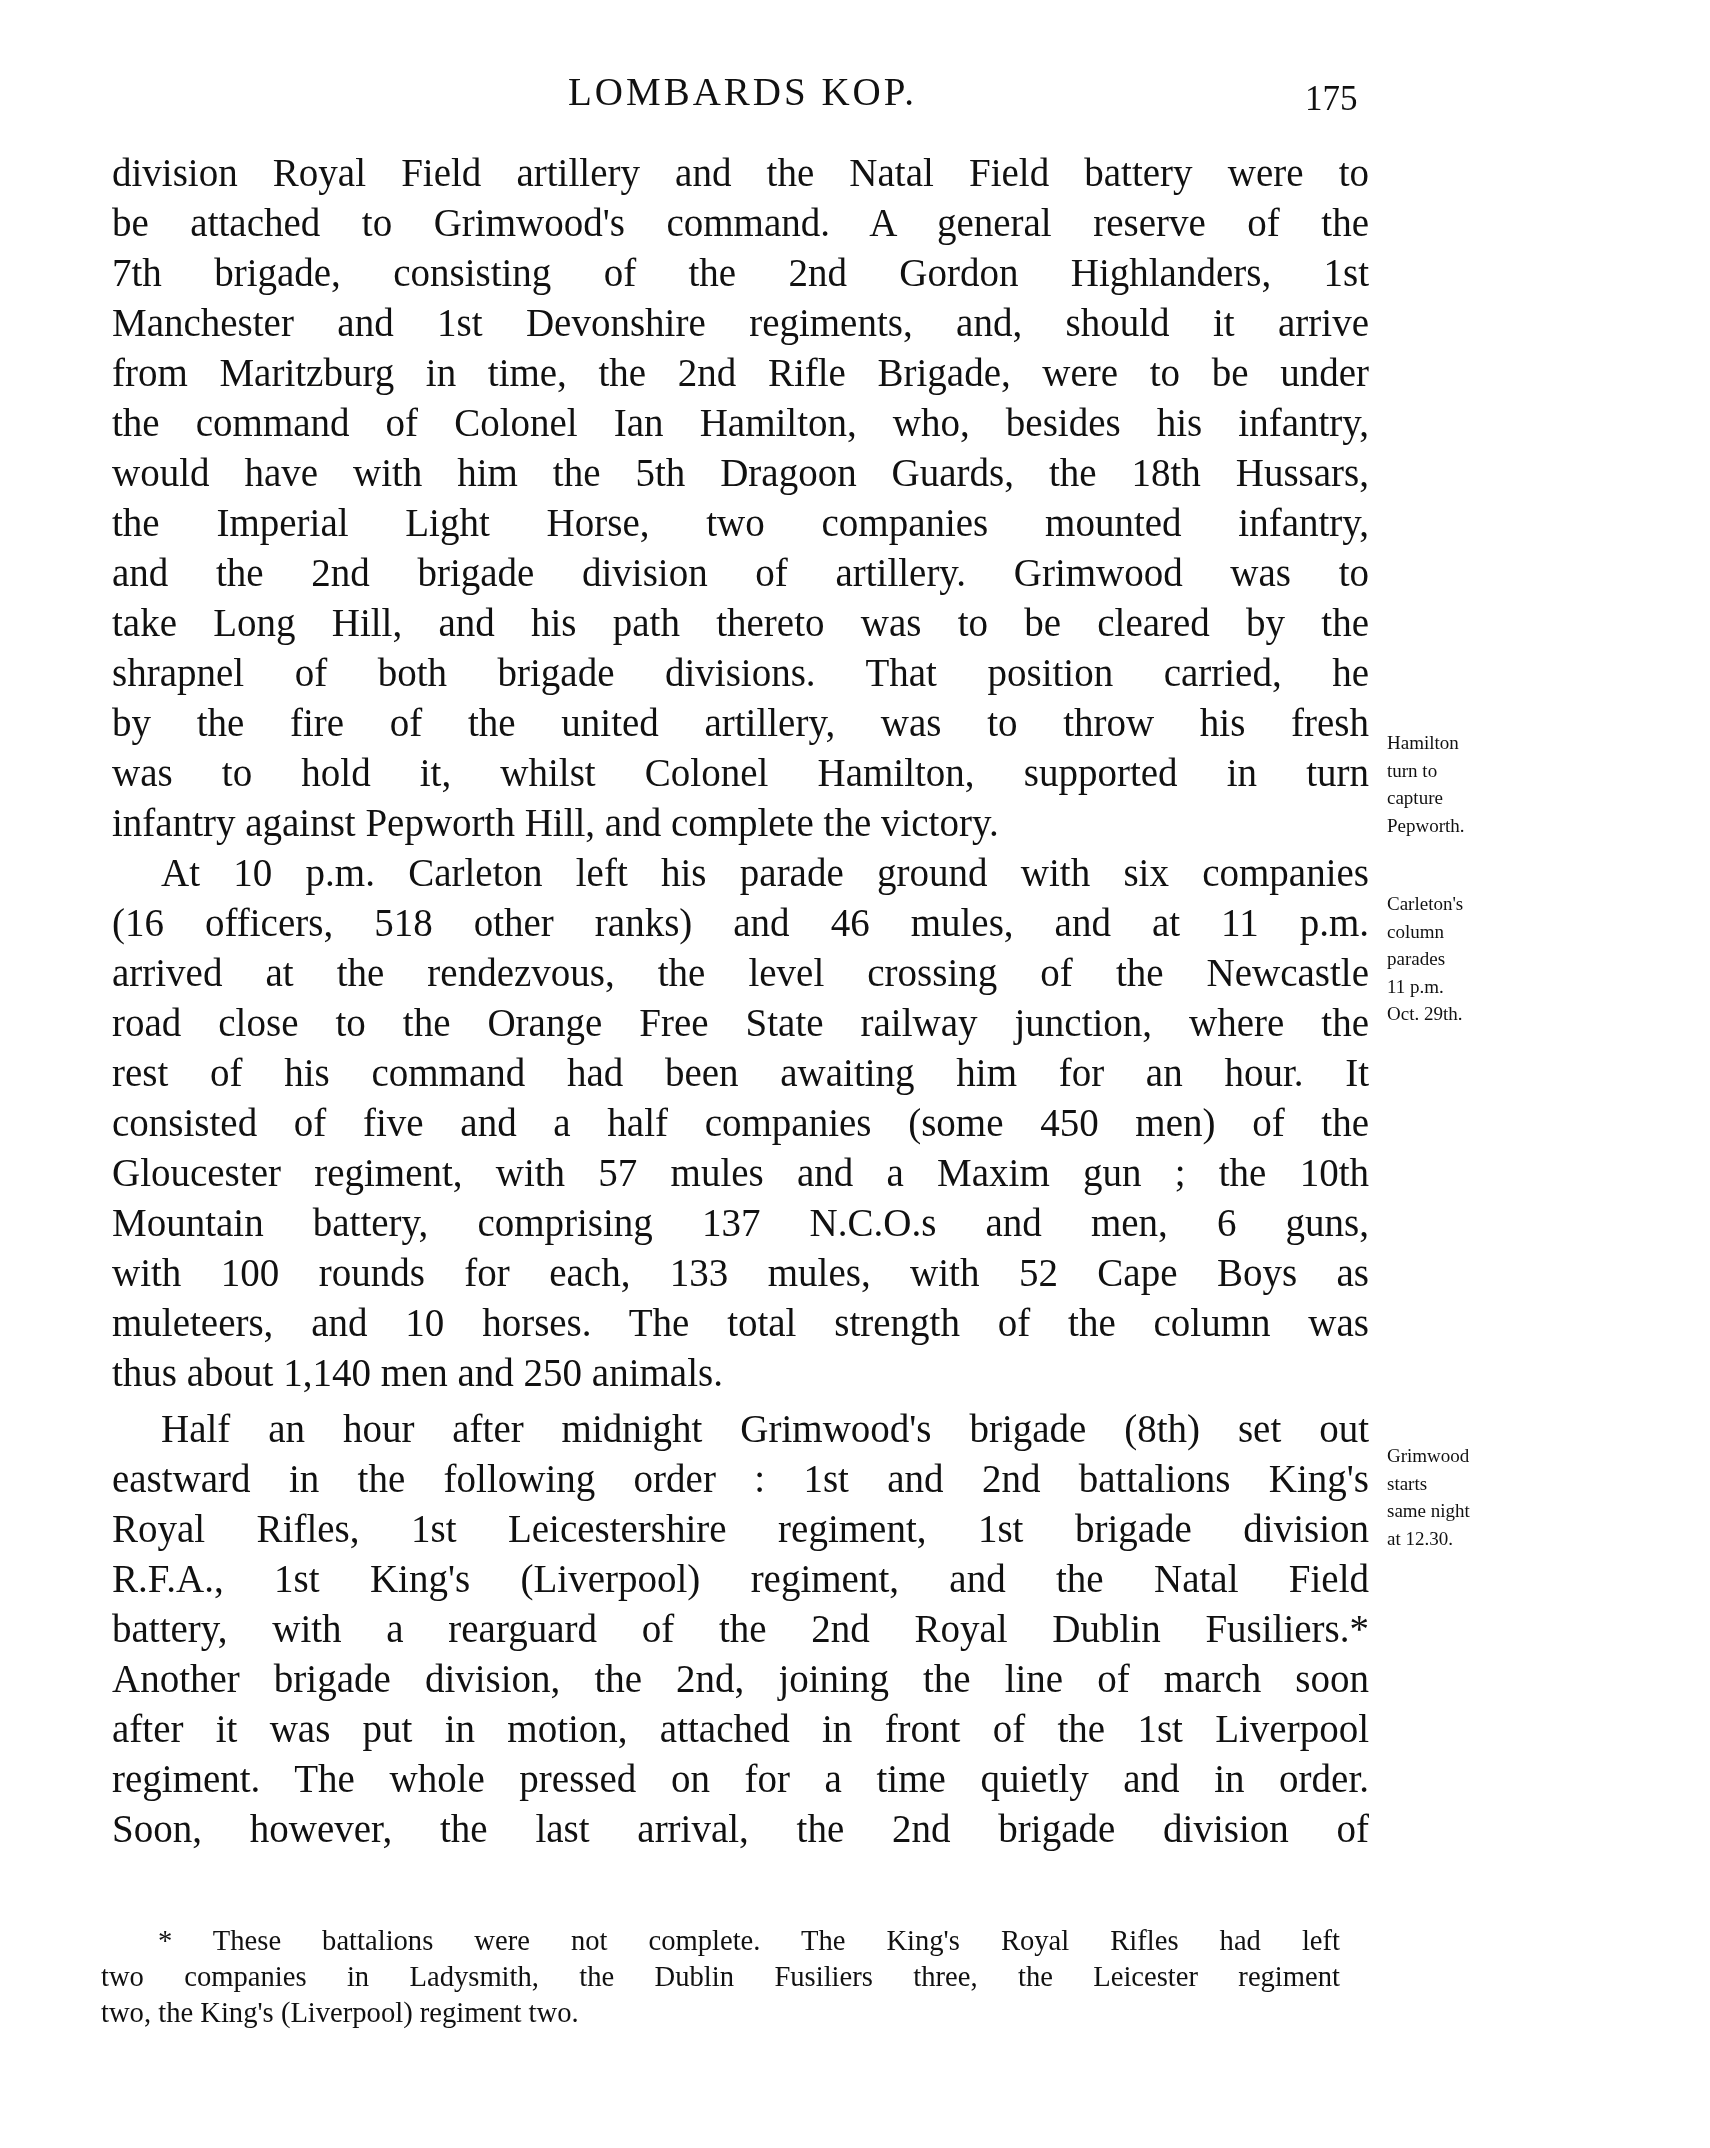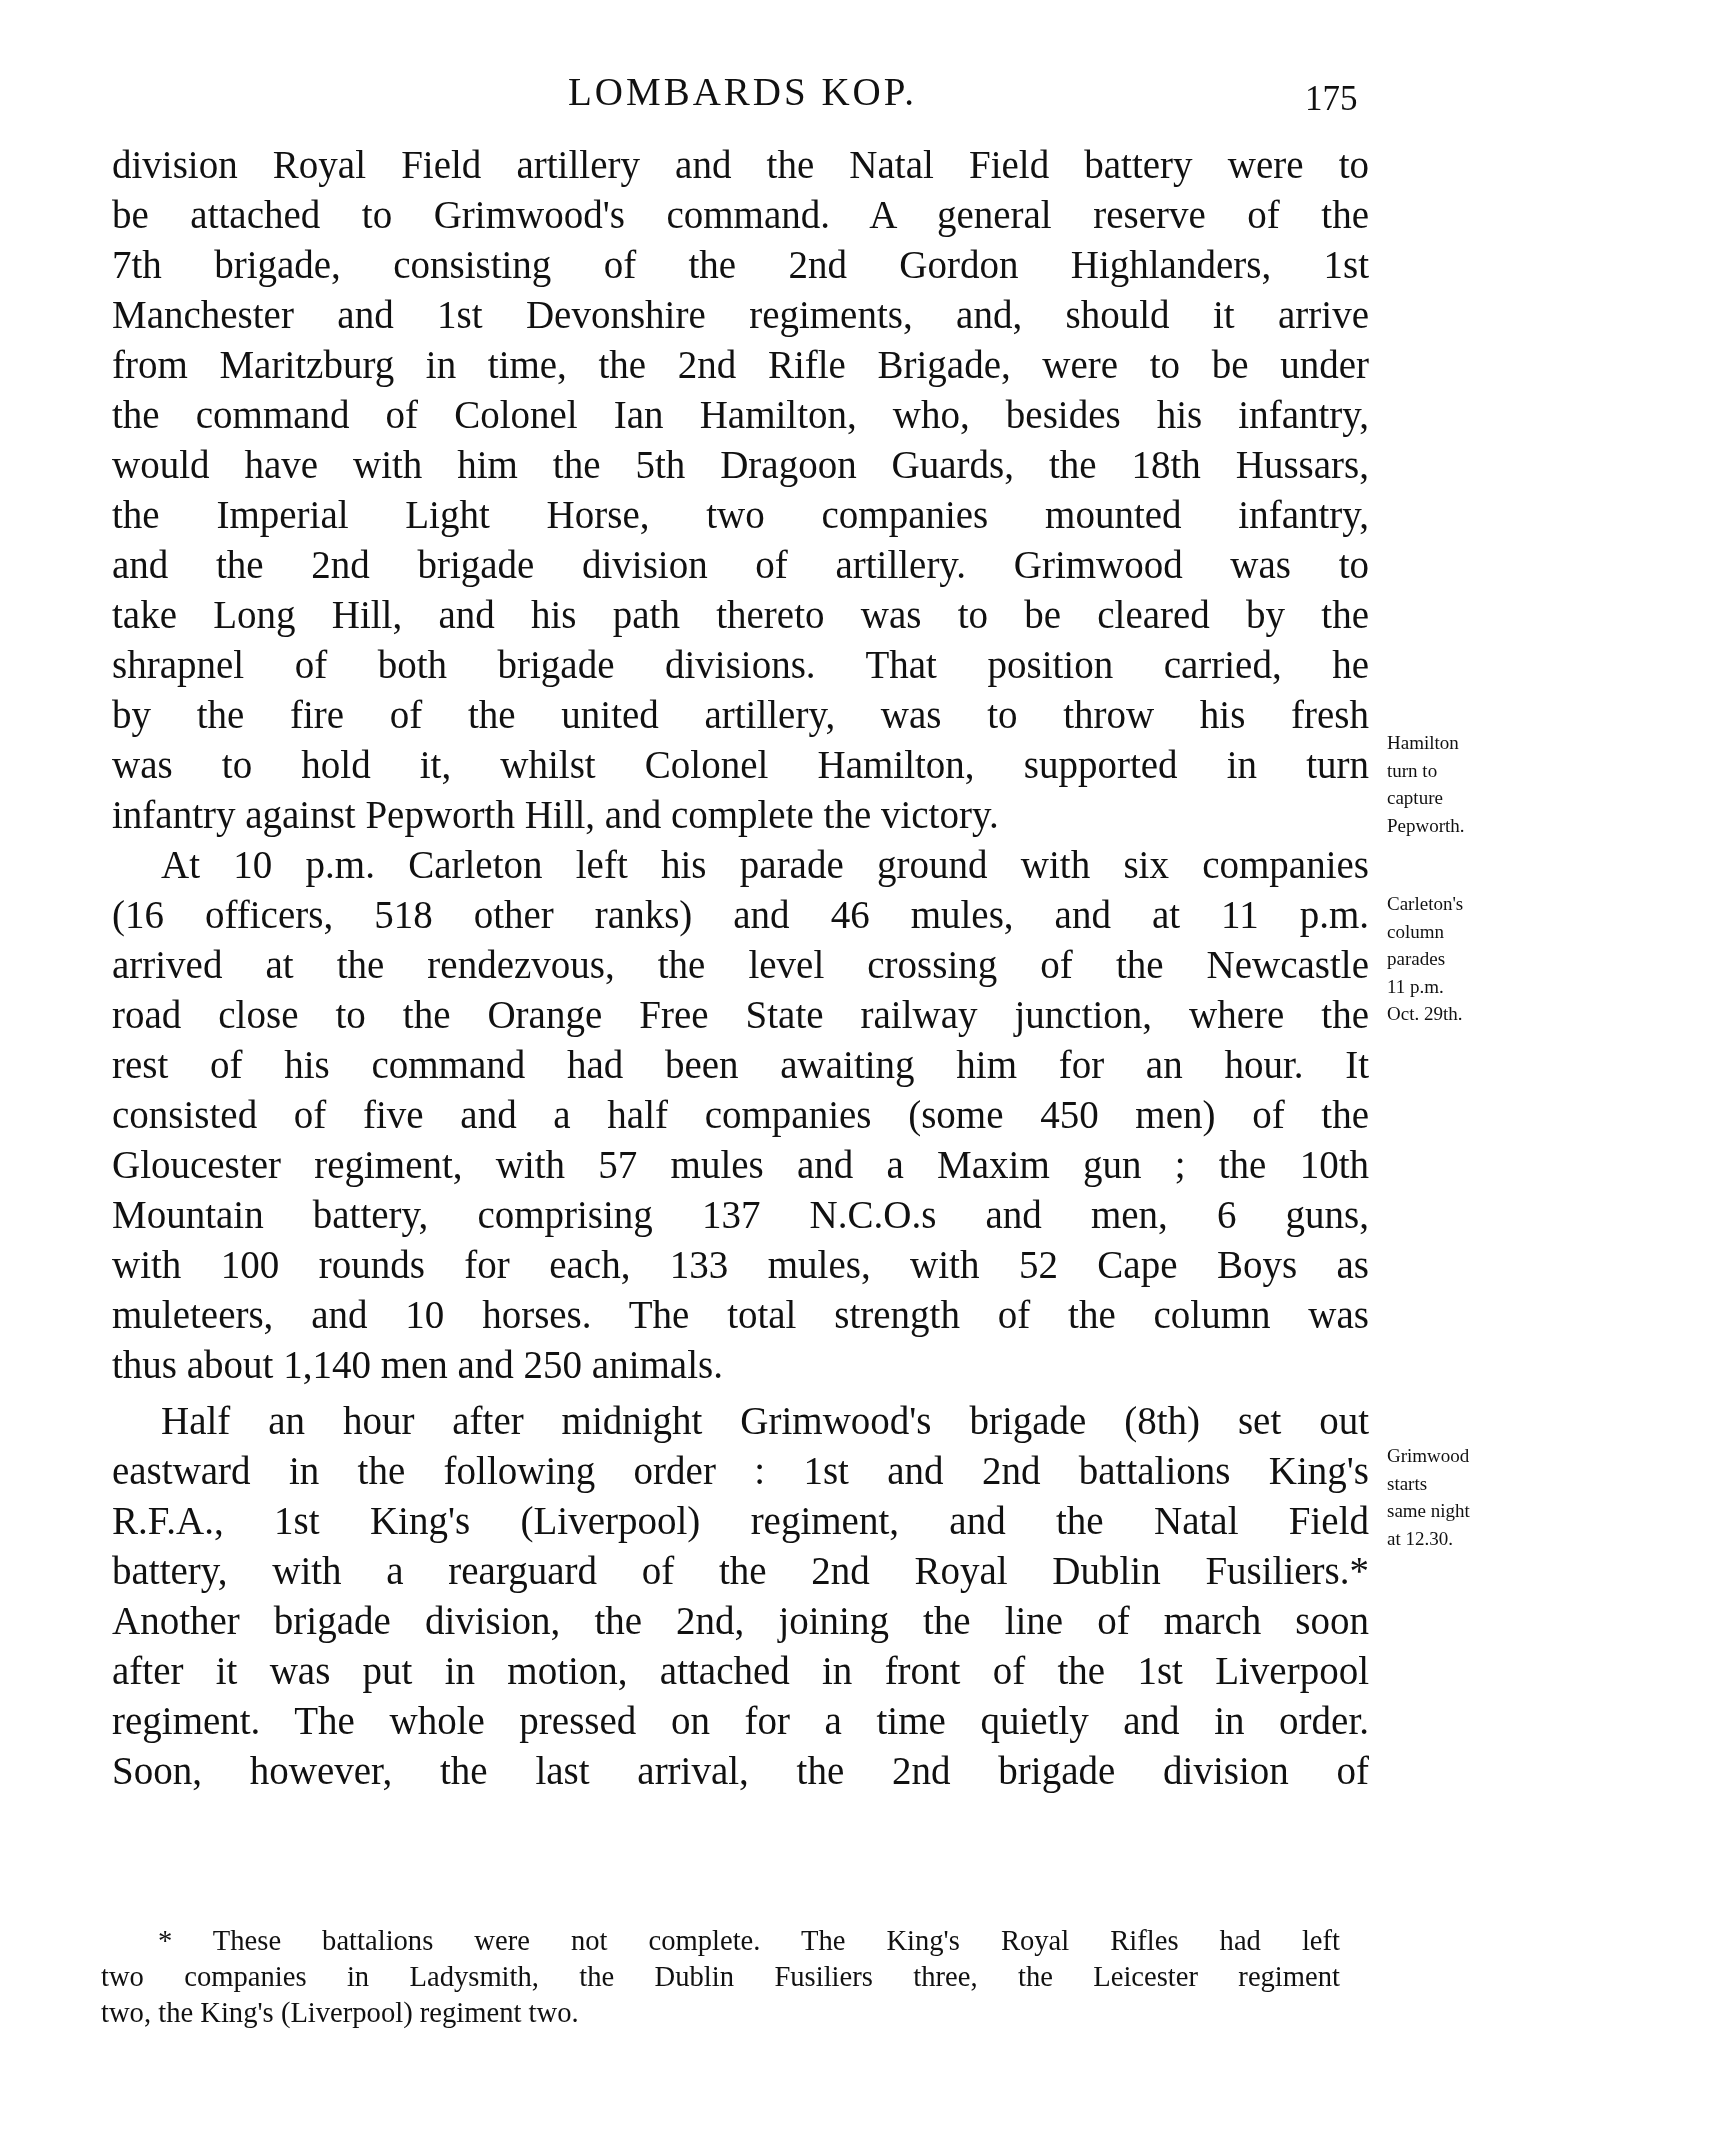--- a/index.html
+++ b/index.html
@@ -1,20 +1,20 @@
 <!DOCTYPE html>
 <html><head>
 <meta charset="utf-8">
 <style>
   html, body { margin:0; padding:0; background:#ffffff; }
   body { width:1710px; height:2148px; position:relative; overflow:hidden;
          font-family:"Liberation Serif","DejaVu Serif",serif; color:#111; }
   .hdr { position:absolute; top:69px; font-size:39px; letter-spacing:3px; white-space:nowrap; }
   .pgno { position:absolute; top:79px; left:1305px; font-size:35px; }
-  .body { position:absolute; left:112px; top:140px; width:1257px; }
+  .body { position:absolute; left:112px; top:148px; width:1257px; }
   .line { display:block; height:50px; line-height:50px; font-size:39px;
           text-align:justify; text-align-last:justify; white-space:nowrap; overflow:visible; }
   .line.last { text-align-last:left; }
   .line.indent { padding-left:49px; }
   .gap { height:5.9px; }
   .note { position:absolute; left:1387px; font-size:19px; line-height:27.6px; width:315px; }
   .note span { display:block; white-space:nowrap; }
   .foot { position:absolute; left:101px; top:1923px; width:1239px; }
   .fline { display:block; font-size:28.6px; height:36px; line-height:36px;
            text-align:justify; text-align-last:justify; white-space:nowrap; }
@@ -56,20 +56,21 @@
     <span class="line">Gloucester regiment, with 57 mules and a Maxim gun ;  the 10th</span>
     <span class="line">Mountain battery, comprising  137 N.C.O.s and men, 6 guns,</span>
     <span class="line">with 100 rounds for each, 133 mules, with 52 Cape  Boys as</span>
     <span class="line">muleteers, and 10 horses.  The total strength of the column was</span>
     <span class="line last">thus about 1,140 men and 250 animals.</span>
   </div>
   <div class="gap"></div>
   <div>
     <span class="line indent">Half an hour after midnight Grimwood's brigade (8th) set out</span>
     <span class="line">eastward in the following order :  1st and 2nd battalions King's</span>
+    <span class="line">Royal Rifles, 1st Leicestershire regiment, 1st brigade division</span>
     <span class="line">R.F.A., 1st King's (Liverpool) regiment, and the Natal Field</span>
     <span class="line">battery, with a rearguard of the 2nd Royal Dublin Fusiliers.*</span>
     <span class="line">Another brigade division, the 2nd, joining the line of march soon</span>
     <span class="line">after it was put in motion, attached in front of the 1st Liverpool</span>
     <span class="line">regiment.  The whole pressed on for a time quietly and in order.</span>
     <span class="line">Soon, however, the last arrival, the 2nd brigade division of</span>
   </div>
 </div>
 
 <div class="note" style="top:729px">

